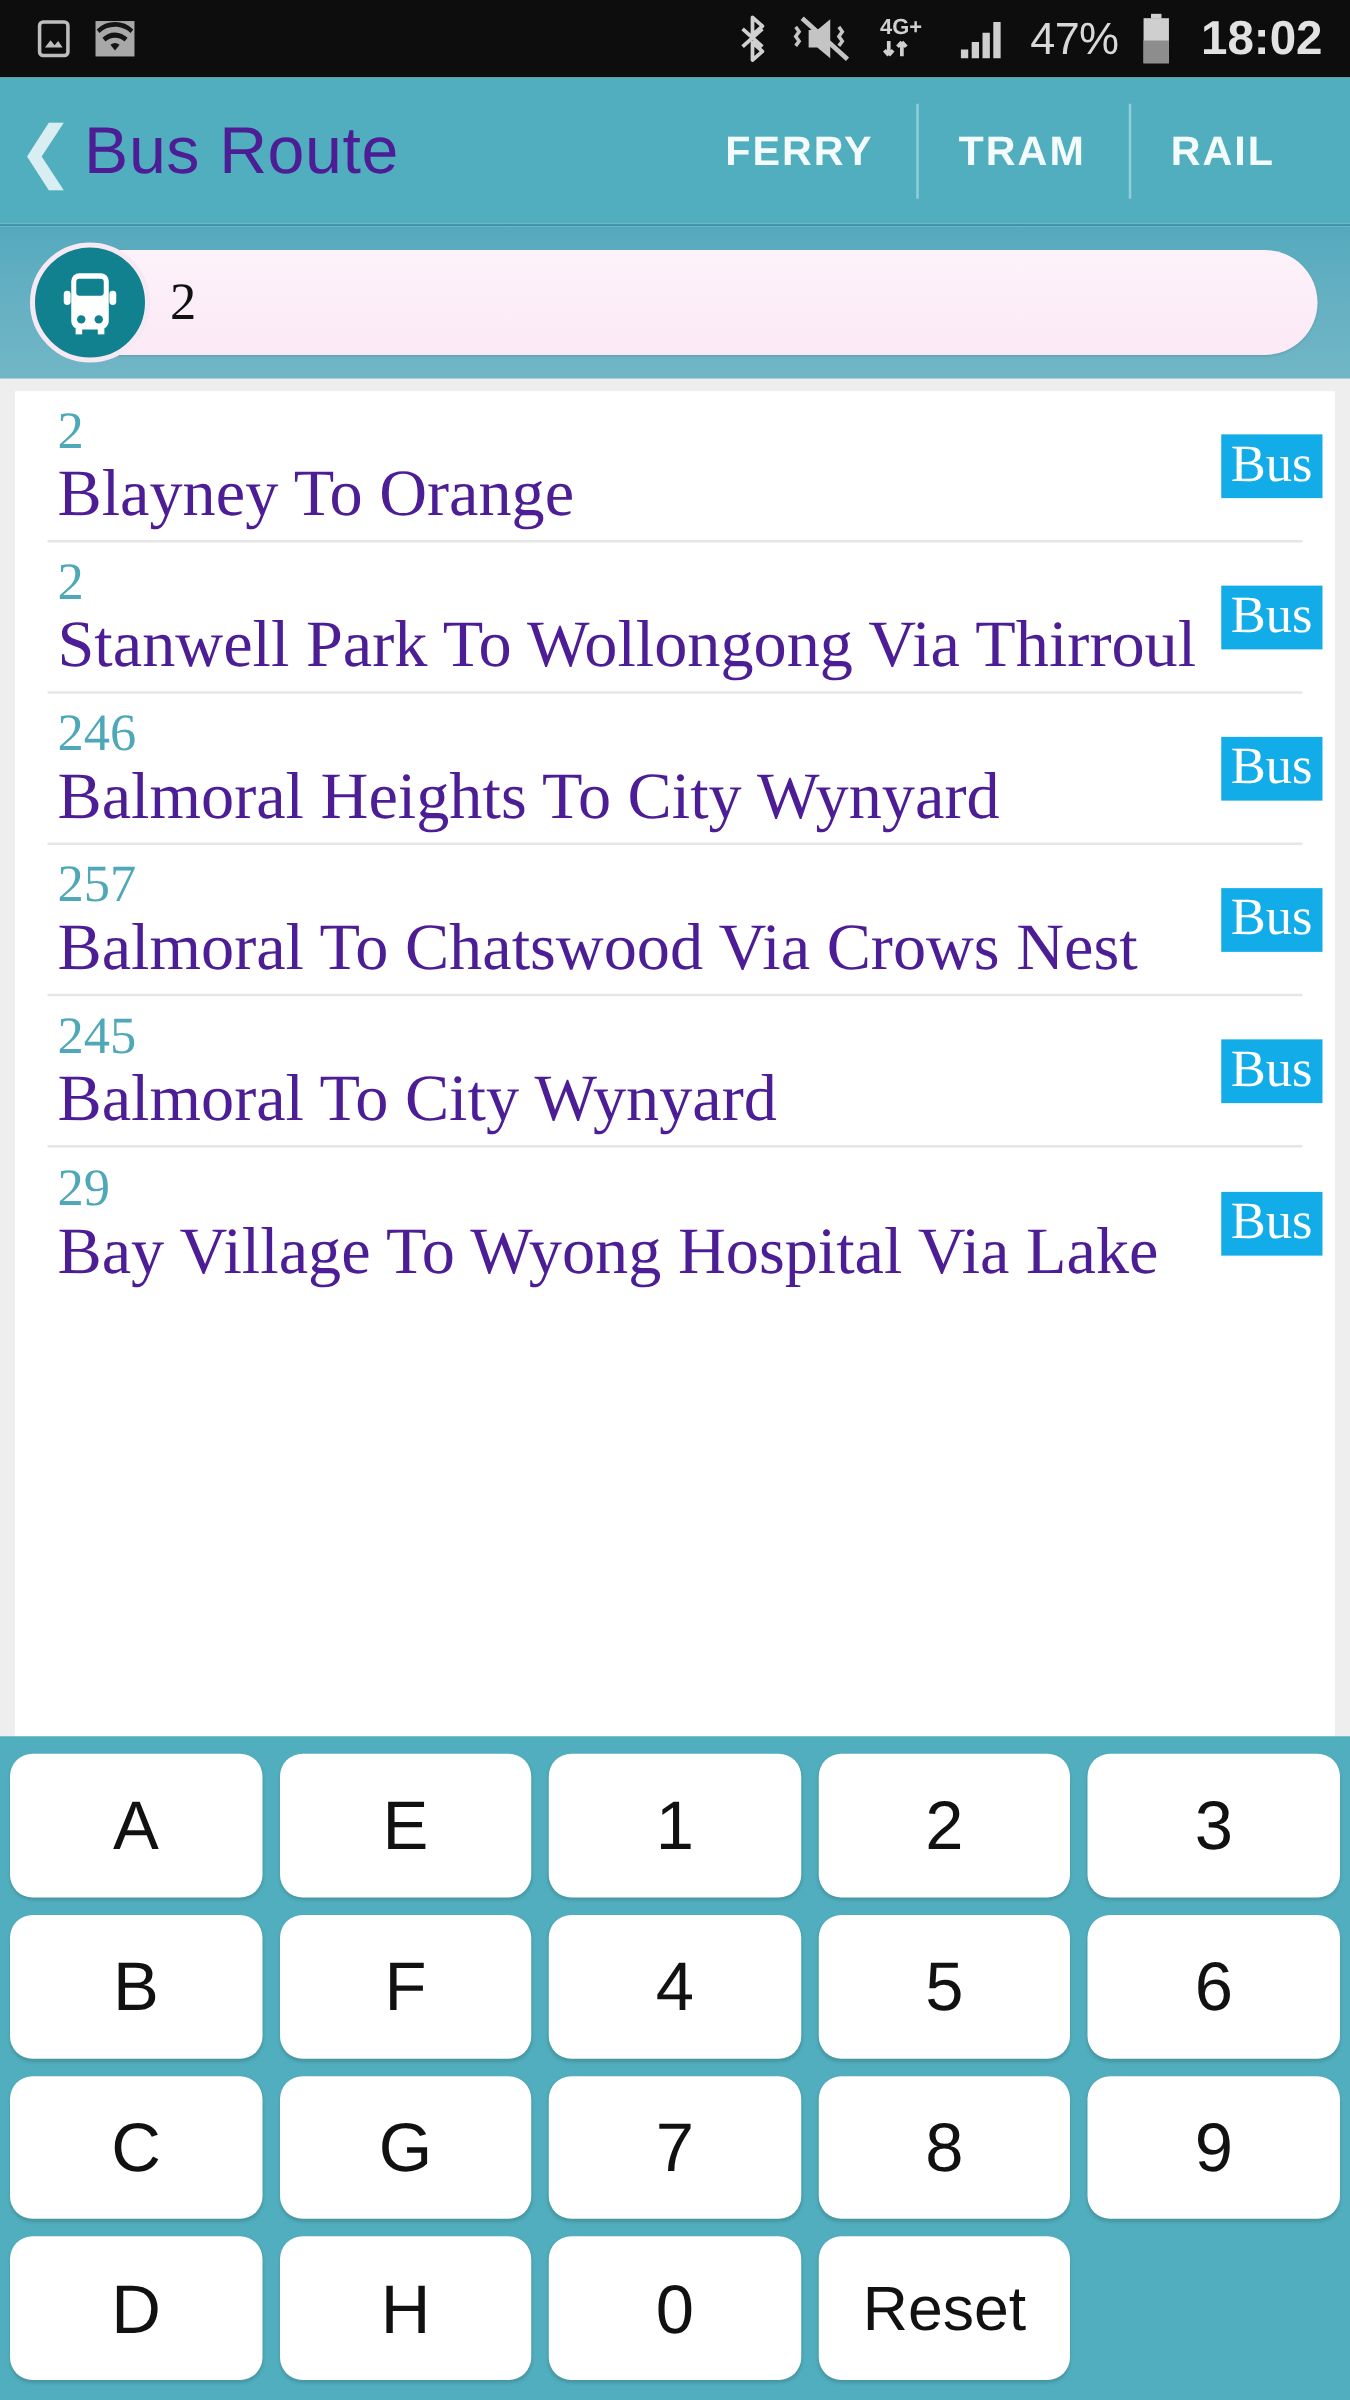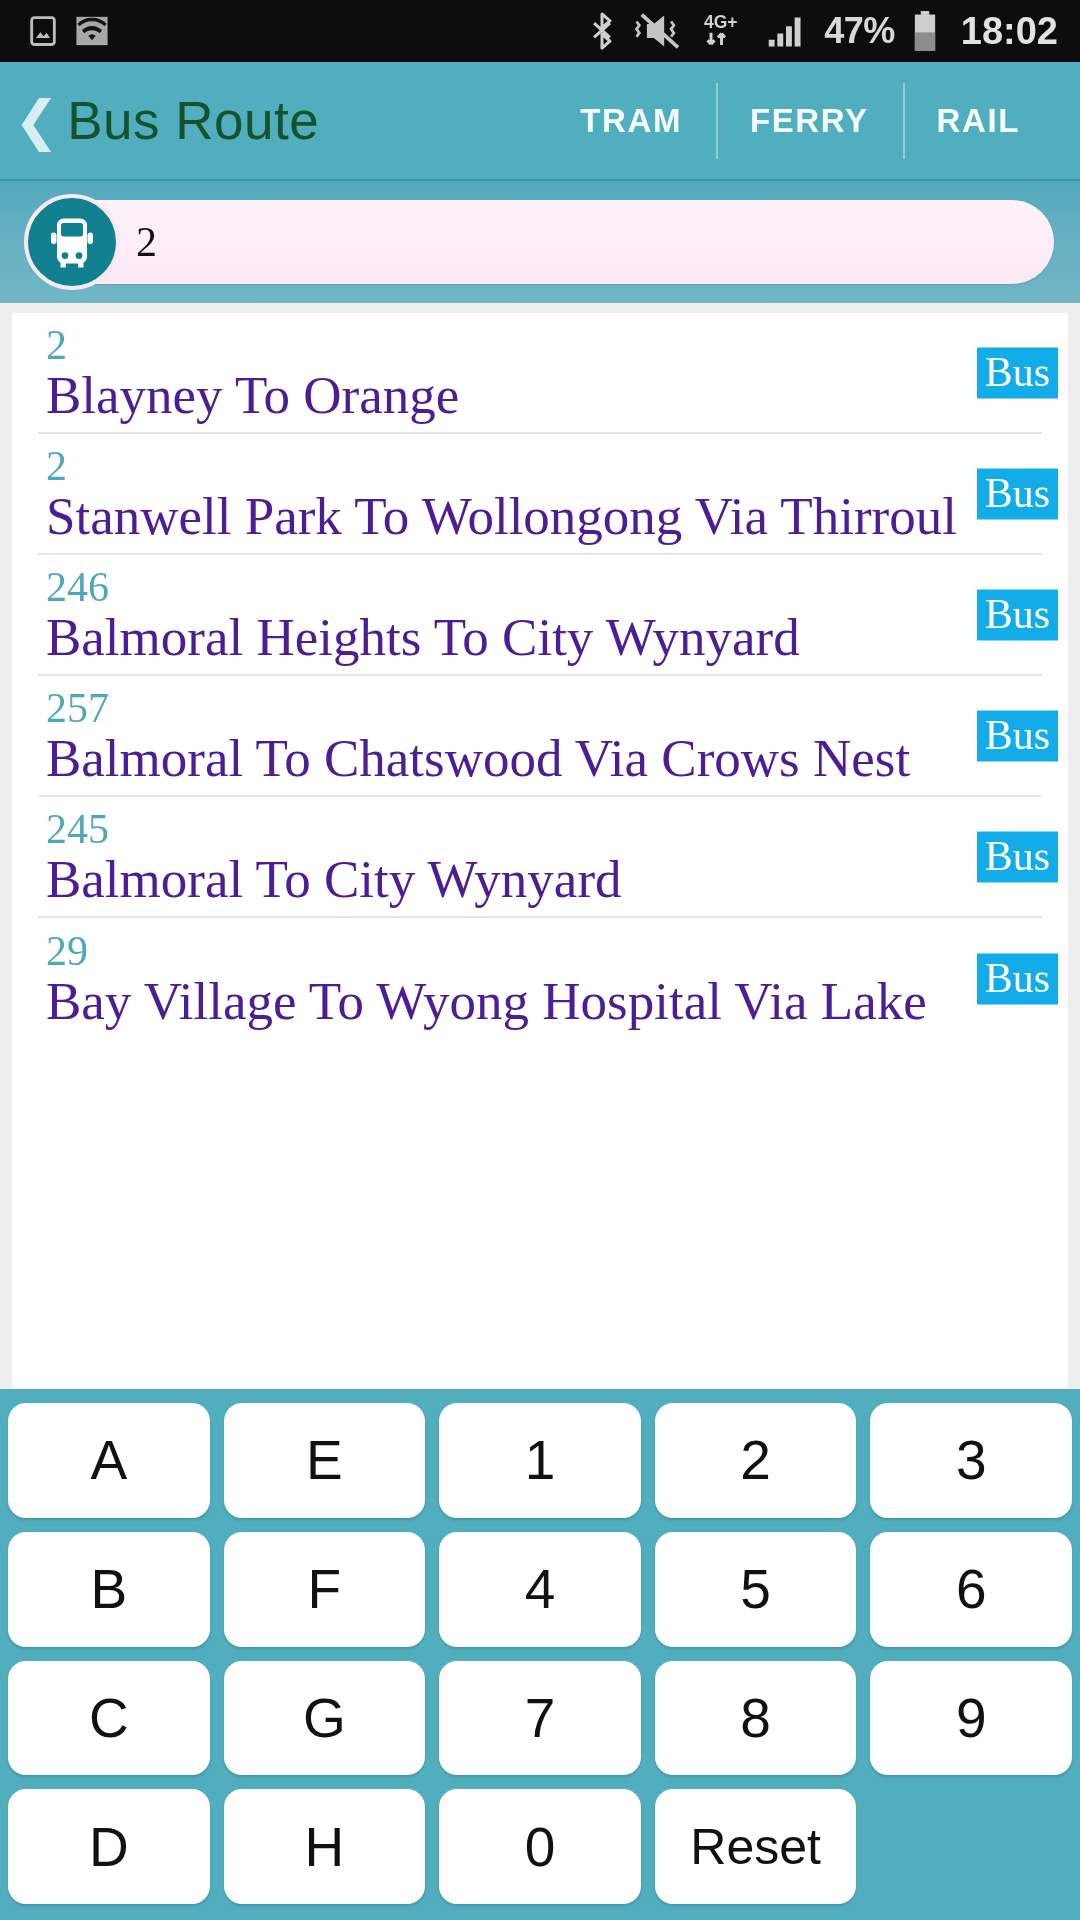--- a/index.html
+++ b/index.html
@@ -13,33 +13,33 @@
 
   
   .statusbar {
     height:62px; background:#0d0d0d; color:#d2d2d2;
     display:flex; align-items:center; justify-content:space-between;
     padding:0 22px 0 26px; flex:0 0 auto;
   }
   .sb-left { display:flex; align-items:center; gap:14px; }
   .sb-right { display:flex; align-items:center; gap:17px; }
   .sb-icon { display:flex; align-items:center; justify-content:center; }
-  .sb-batt-pct { font-size:36px; color:#d8d8d8; letter-spacing:-0.5px; font-weight:700; }
+  .sb-batt-pct { font-size:36px; color:#d8d8d8; letter-spacing:-0.5px; font-weight:400; }
   .sb-clock { font-size:38px; color:#e2e2e2; letter-spacing:0px; font-weight:700; margin-left:6px; }
 
   
   .header {
     background:#51aebe; height:117px; flex:0 0 auto;
     display:flex; align-items:center; padding:0 26px 0 14px;
   }
   .back-chevron {
     font-size:54px; color:#d9eef3; line-height:1; margin-right:8px;
     font-family:"DejaVu Sans", sans-serif; font-weight:300;
   }
-  .page-title { font-size:53px; color:#14532d; font-weight:400; letter-spacing:0.5px; white-space:nowrap; }
+  .page-title { font-size:53px; color:#4c1d95; font-weight:400; letter-spacing:0.5px; white-space:nowrap; }
   .tabs { margin-left:auto; display:flex; align-items:stretch; height:88px; }
   .tab {
     display:flex; align-items:center; justify-content:center;
     color:#f4fbfc; font-size:33px; font-weight:700; letter-spacing:1.6px;
     padding:0 34px; position:relative;
   }
   .tab + .tab::before {
     content:""; position:absolute; left:0; top:6px; bottom:6px;
     width:2px; background:rgba(255,255,255,0.38);
   }
@@ -167,22 +167,22 @@
         </svg>
       </span>
       <span class="sb-clock">18:02</span>
     </div>
   </div>
 
   <div class="header">
     <span class="back-chevron">❮</span>
     <span class="page-title">Bus Route</span>
     <div class="tabs">
+      <div class="tab">FERRY</div>
       <div class="tab">TRAM</div>
-      <div class="tab">FERRY</div>
       <div class="tab">RAIL</div>
     </div>
   </div>
 
   <div class="search-band">
     <div class="search-pill">
       <span class="bus-badge-icon">
         <svg width="60" height="60" viewBox="0 0 24 24">
           <rect x="6" y="2.6" width="12" height="18" rx="2.6" fill="#ffffff"></rect>
           <rect x="7.6" y="4.4" width="8.8" height="5.4" rx="1" fill="#11808f"></rect>

